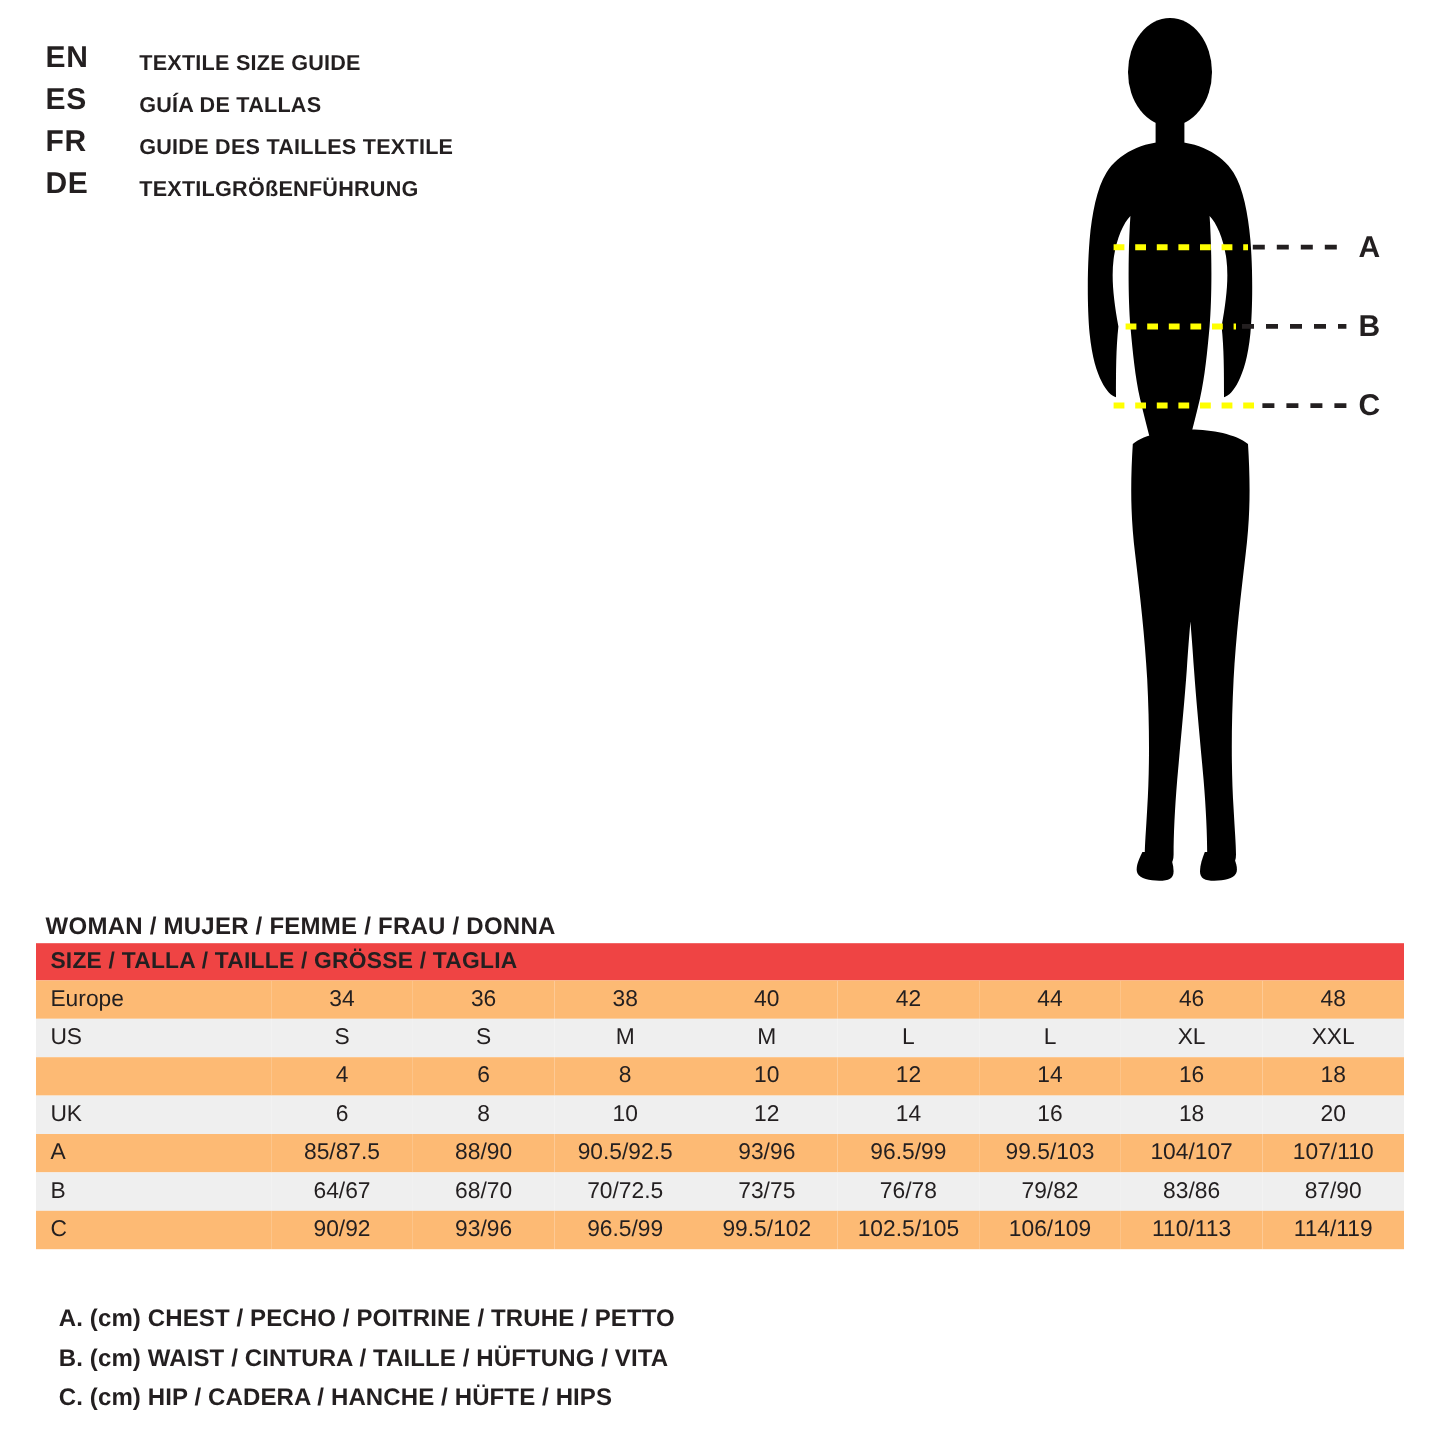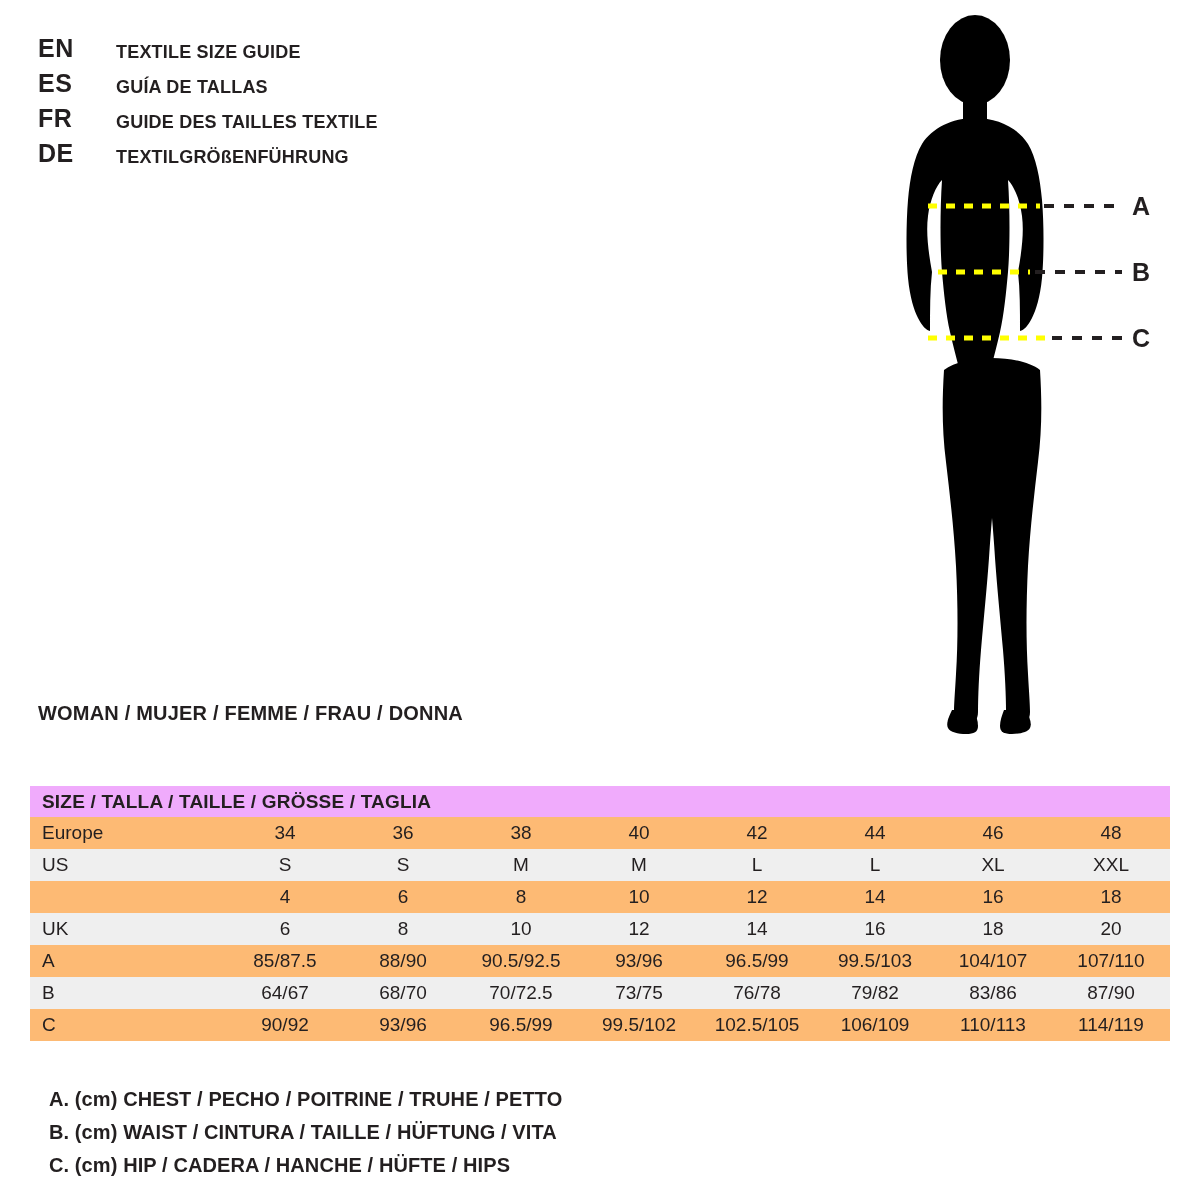--- a/index.html
+++ b/index.html
@@ -60,21 +60,21 @@
     position: absolute;
     font-size: 25px;
     font-weight: bold;
     color: #231f20;
   }
 
   
   #section-title {
     position: absolute;
     left: 38px;
-    top: 702px;
+    top: 761px;
     font-size: 20px;
     font-weight: bold;
     letter-spacing: 0.2px;
     color: #231f20;
   }
 
   
   #size-table {
     position: absolute;
     left: 30px;
@@ -86,21 +86,21 @@
   #size-table td, #size-table th {
     font-size: 19px;
     color: #231f20;
     padding: 0;
     height: 32px;
     font-weight: normal;
     text-align: center;
     vertical-align: middle;
   }
   #size-table .hdr-row td {
-    background: #f0abfc;
+    background: #ef4444;
     text-align: left;
     padding-left: 12px;
     font-weight: bold;
     font-size: 19px;
     height: 31px;
     letter-spacing: 0.2px;
   }
   #size-table .row-even td { background: #fdba74; }
   #size-table .row-odd  td { background: #efefef; }
   #size-table td.rowlabel {

